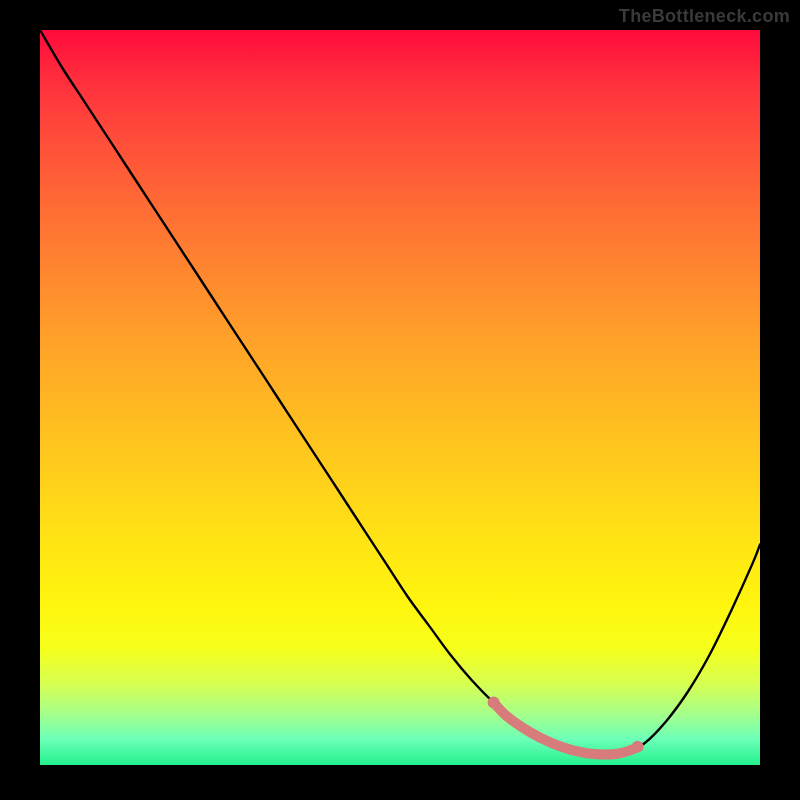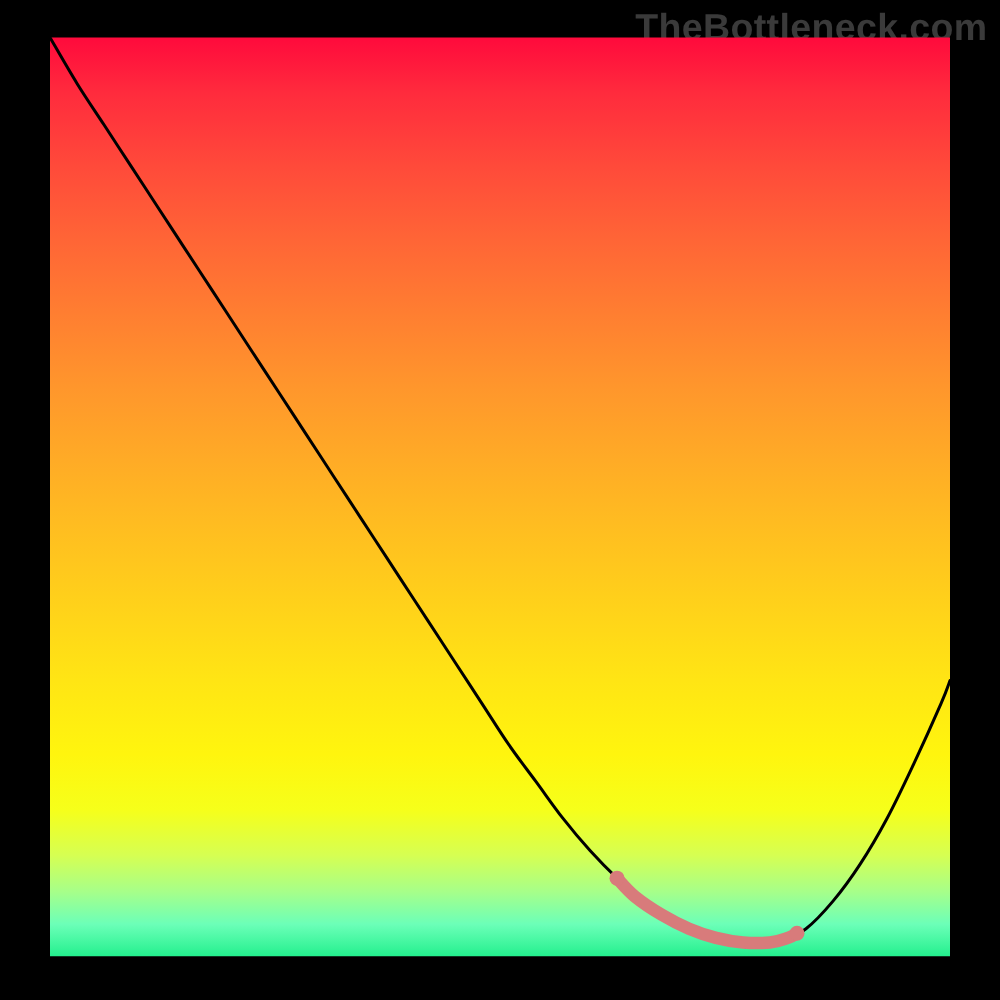--- a/index.html
+++ b/index.html
@@ -47,21 +47,21 @@
       #a6ff8a 93%,
       #6cffb8 96.5%,
       #24f08e 100%
     );
   }
   .watermark {
     position: absolute;
     top: 6px;
     right: 10px;
     color: #3a3a3a;
-    font-size: 30px;
+    font-size: 18px;
     font-weight: 600;
     letter-spacing: 0.3px;
     user-select: none;
   }
   svg.overlay {
     position: absolute;
     left: 0;
     top: 0;
     width: 100%;
     height: 100%;

